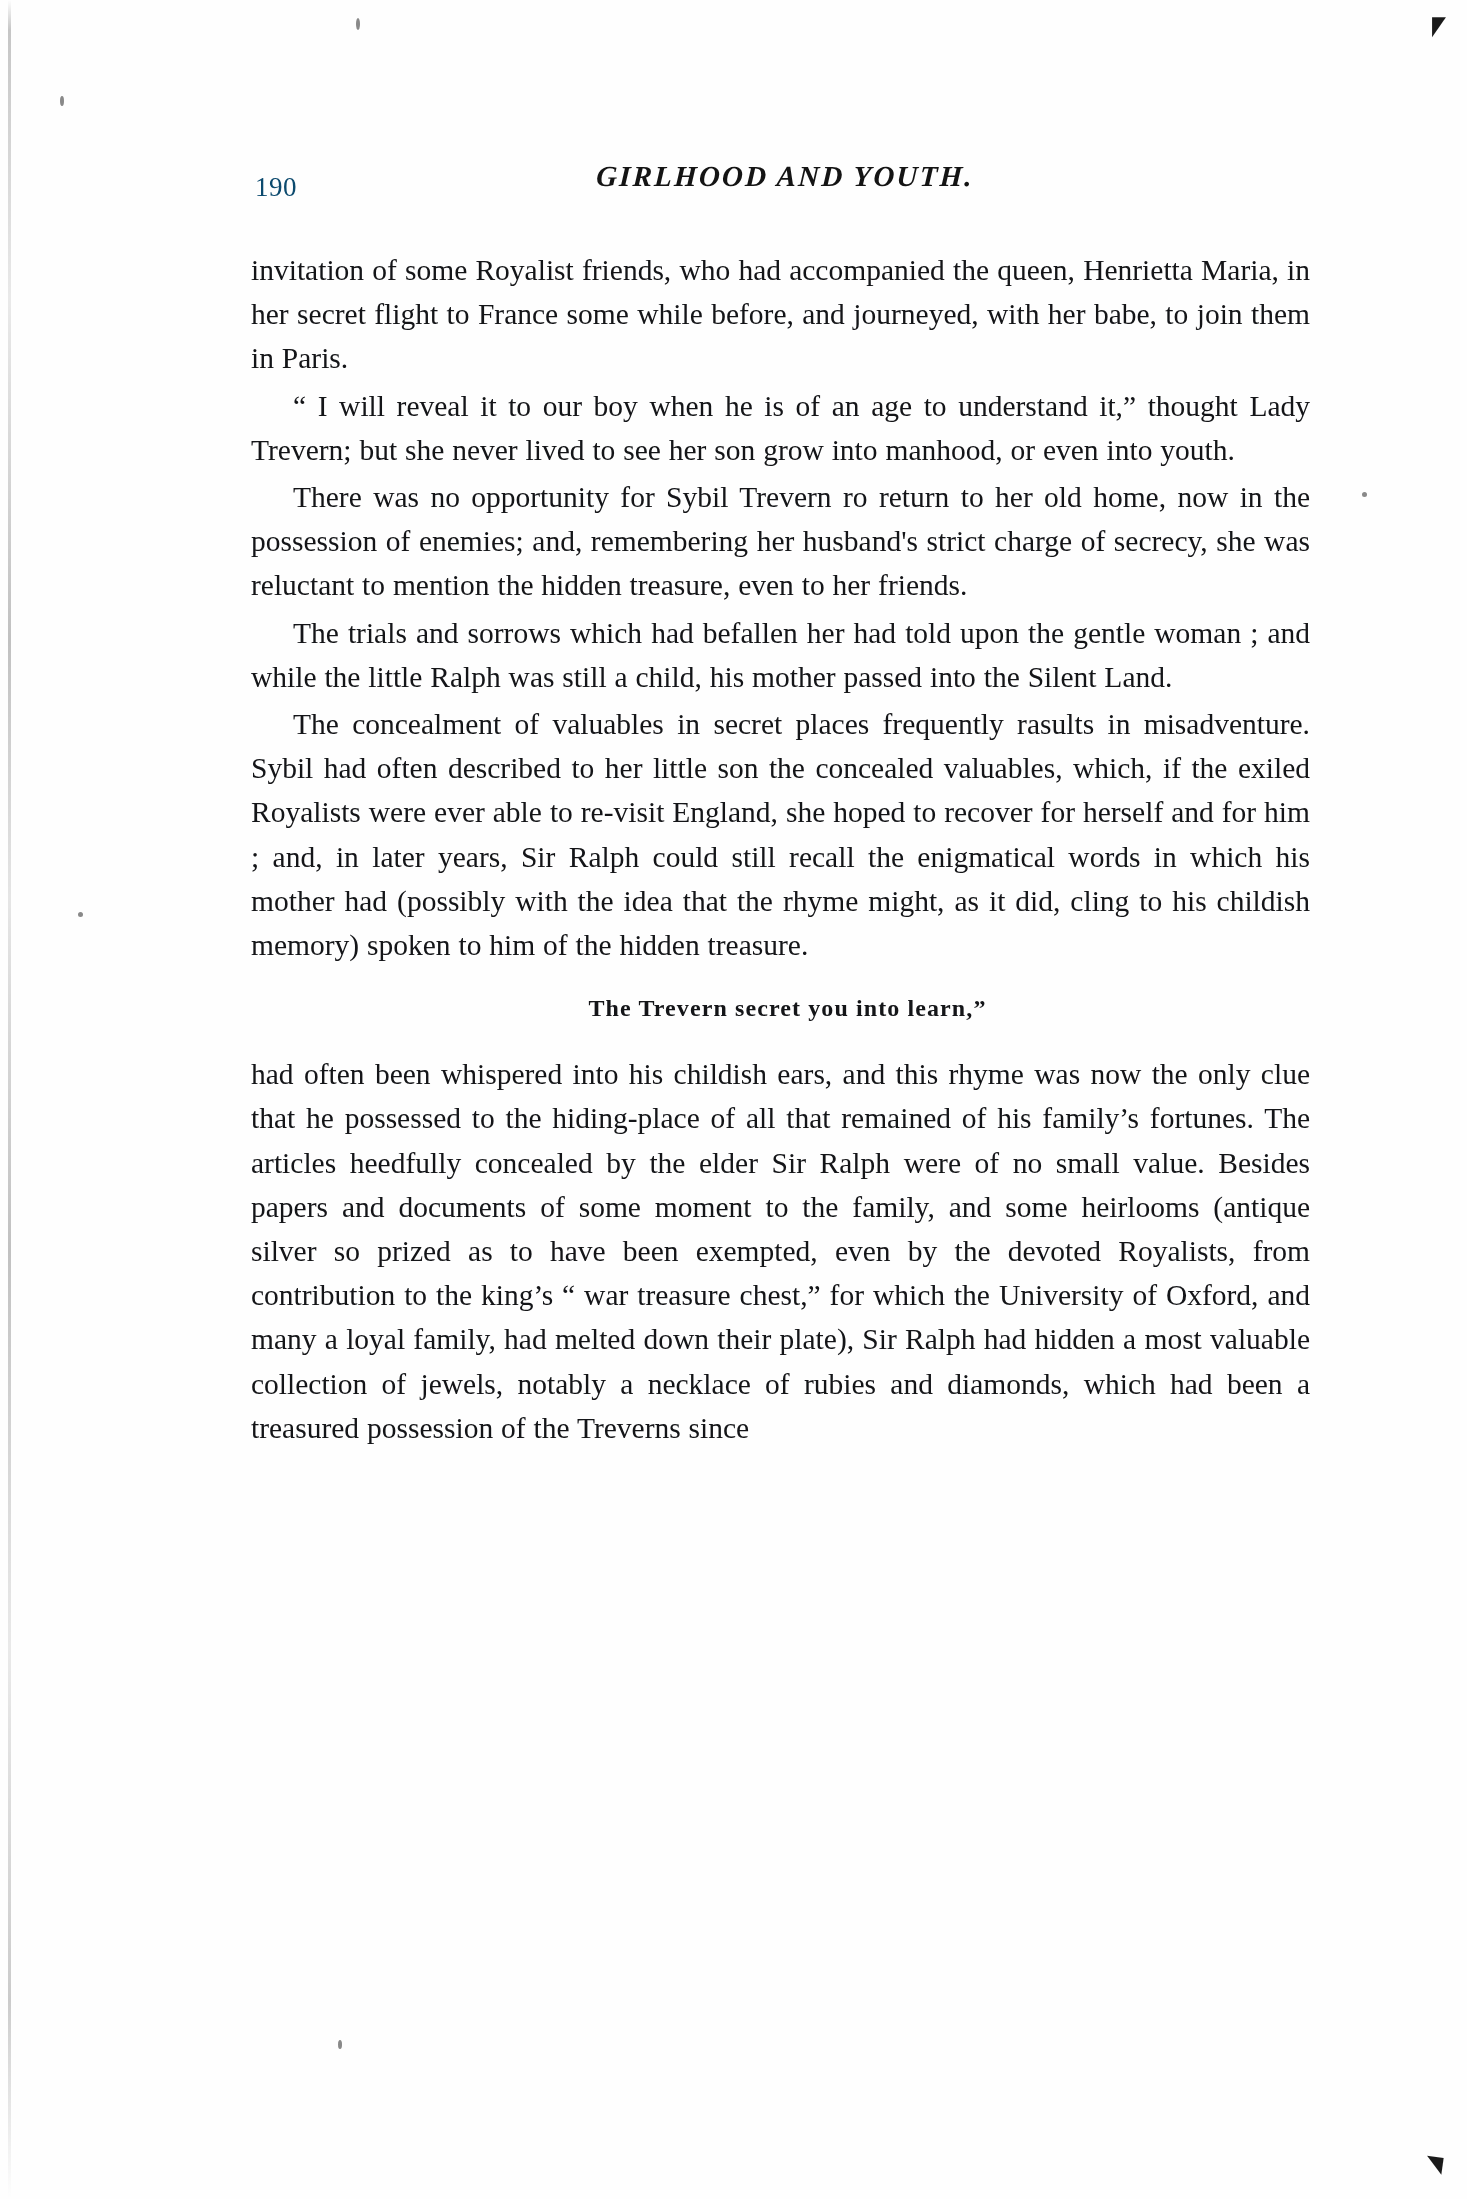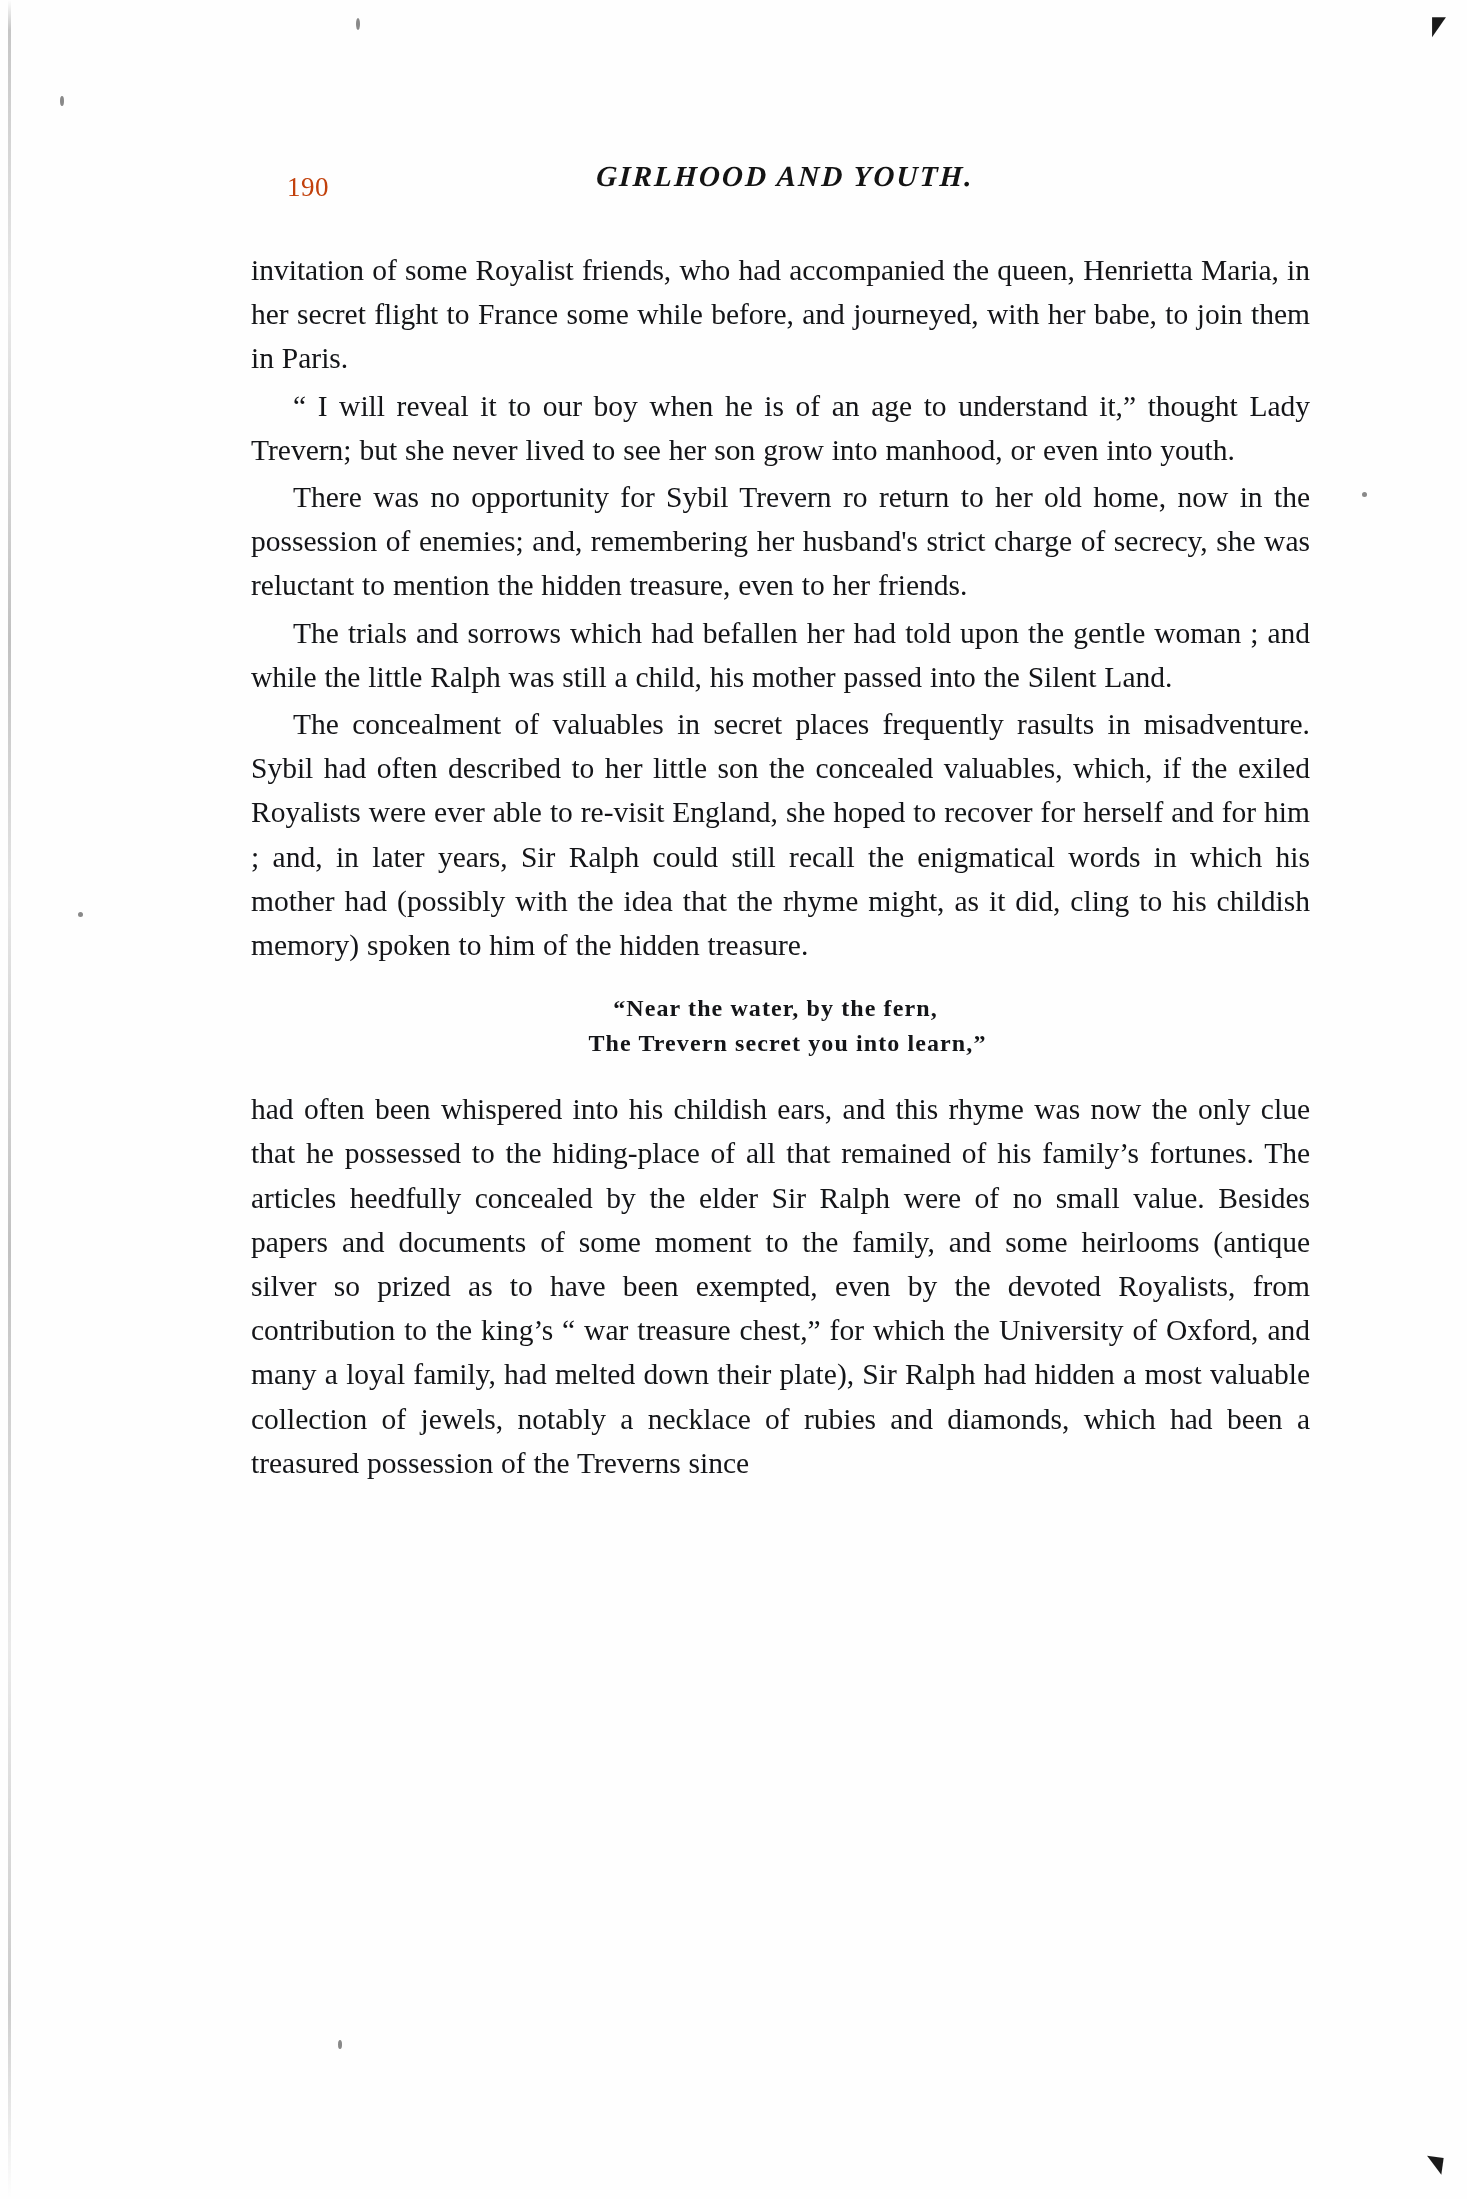--- a/index.html
+++ b/index.html
@@ -76,22 +76,21 @@
     width: 1060px;
     height: 42px;
   }
   .folio {
     position: absolute;
     left: 0;
     top: 12px;
     font-size: 27px;
     letter-spacing: 0.5px;
     font-family: "Liberation Serif", serif;
-    color: #c2410c;
-    margin-left: 32px;
+    color: #0c4a6e;
   }
   .running-head {
     position: absolute;
     left: 0;
     top: 0;
     width: 1060px;
     text-align: center;
     font-style: italic;
     font-weight: bold;
     font-size: 29px;
@@ -170,20 +169,19 @@
 
   <div class="body-col">
 
     <p class="para first">invitation of some Royalist friends, who had accompanied the queen, Henrietta Maria, in her secret flight to France some while before, and journeyed, with her babe, to join them in Paris.</p>
     <p class="para">“ I will reveal it to our boy when he is of an age to understand it,” thought Lady Trevern; but she never lived to see her son grow into manhood, or even into youth.</p>
     <p class="para">There was no opportunity for Sybil Trevern ro return to her old home, now in the possession of enemies; and, remembering her husband's strict charge of secrecy, she was reluctant to mention the hidden treasure, even to her friends.</p>
     <p class="para">The trials and sorrows which had befallen her had told upon the gentle woman ; and while the little Ralph was still a child, his mother passed into the Silent Land.</p>
     <p class="para">The concealment of valuables in secret places frequently rasults in misadventure.  Sybil had often described to her little son the concealed valuables, which, if the exiled Royalists were ever able to re-visit England, she hoped to recover for herself and for him ; and, in later years, Sir Ralph could still recall the enigmatical words in which his mother had (possibly with the idea that the rhyme might, as it did, cling to his childish memory) spoken to him of the hidden treasure.</p>
 
     <div class="verse">
-      <span class="vline l1">“Near the water, by the fern,</span>
       <span class="vline l2">The Trevern secret you into learn,”</span>
     </div>
 
     <p class="para first after-verse">had often been whispered into his childish ears, and this rhyme was now the only clue that he possessed to the hiding-place of all that remained of his family’s fortunes.   The articles heedfully concealed by the elder Sir Ralph were of no small value.   Besides papers and documents of some moment to the family, and some heirlooms (antique silver so prized as to have been exempted, even by the devoted Royalists, from contribution to the king’s “ war treasure chest,” for which the University of Oxford, and many a loyal family, had melted down their plate), Sir Ralph had hidden a most valuable collection of jewels, notably a necklace of rubies and diamonds, which had been a treasured possession of the Treverns since</p>
 
   </div>
 </div>
 
 </body></html>

